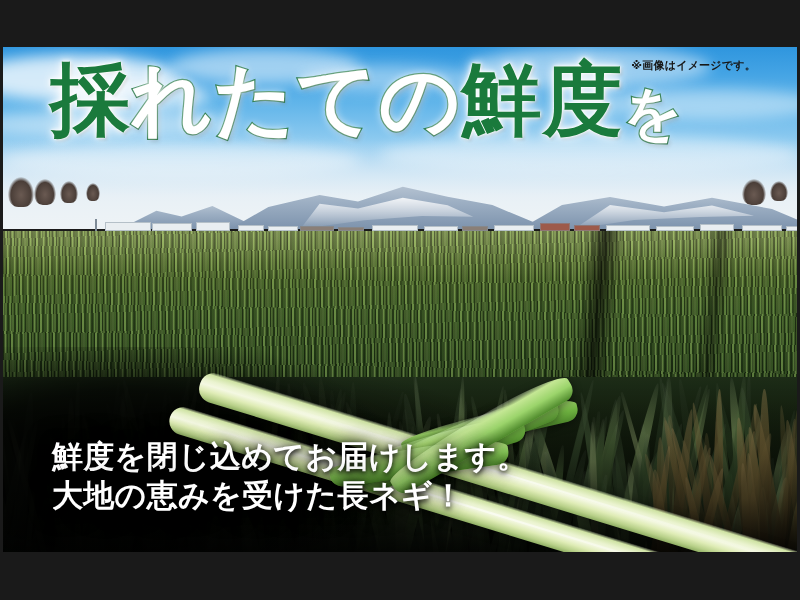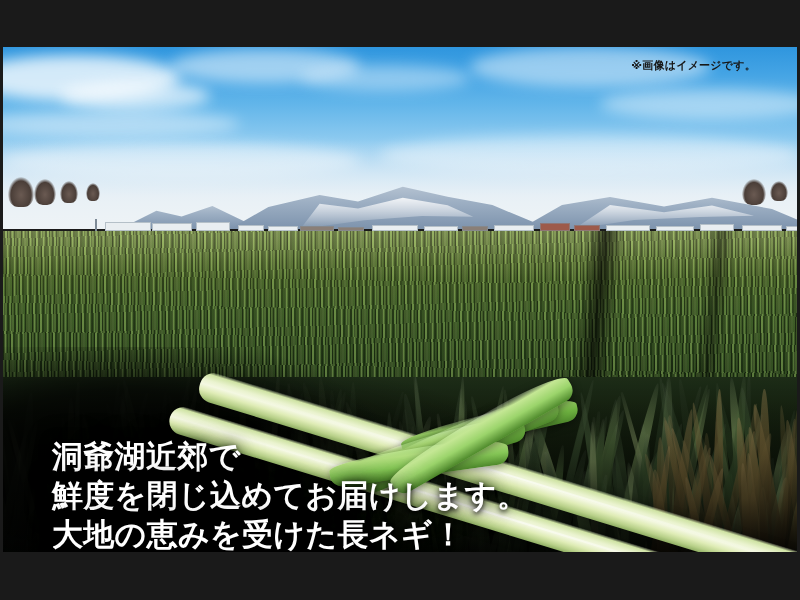--- a/index.html
+++ b/index.html
@@ -658,25 +658,25 @@
         <div class="leaf" style="position: absolute; left: 352px; top: 338px; width: 210px; height: 32px; z-index: 14; transform: rotate(-22deg); background: linear-gradient(rgba(255, 255, 255, 0.18), rgb(183, 224, 132) 22%, rgb(143, 206, 92) 60%, rgb(79, 138, 44) 100%);"></div>
         <div class="leaf" style="position: absolute; left: 338px; top: 362px; width: 190px; height: 30px; z-index: 14; transform: rotate(-16deg); background: linear-gradient(rgba(255, 255, 255, 0.18), rgb(169, 218, 114) 22%, rgb(121, 192, 73) 60%, rgb(79, 138, 44) 100%);"></div>
         <div class="leaf" style="position: absolute; left: 330px; top: 388px; width: 180px; height: 28px; z-index: 14; transform: rotate(-8deg); background: linear-gradient(rgba(255, 255, 255, 0.18), rgb(178, 221, 126) 22%, rgb(134, 199, 87) 60%, rgb(79, 138, 44) 100%);"></div>
         <div class="leaf" style="position: absolute; left: 372px; top: 318px; width: 205px; height: 30px; z-index: 14; transform: rotate(-30deg); background: linear-gradient(rgba(255, 255, 255, 0.18), rgb(196, 231, 148) 22%, rgb(155, 212, 107) 60%, rgb(79, 138, 44) 100%);"></div>
         <div class="leaf" style="position: absolute; left: 400px; top: 346px; width: 180px; height: 26px; z-index: 13; transform: rotate(-13deg); background: linear-gradient(rgba(255, 255, 255, 0.18), rgb(151, 205, 100) 22%, rgb(111, 178, 65) 60%, rgb(79, 138, 44) 100%);"></div>
       </div>
 
     <div class="leftdark"></div>
   </div>
 
+  <div class="headline" id="line1"><span class="ch g">採</span><span class="ch w">れ</span><span class="ch w">た</span><span class="ch w">て</span><span class="ch w">の</span><span class="ch g">鮮</span><span class="ch g">度</span><span class="ch w sm">を</span></div>
 
   <div id="notice">※画像はイメージです。</div>
 
   <div id="copy">
-    <div>洞爺湖近郊で</div>
     <div>鮮度を閉じ込めてお届けします。</div>
     <div>大地の恵みを受けた長ネギ！</div>
   </div>
 
   <div class="bar top"></div>
   <div class="bar bottom"></div>
   <div class="edge left"></div>
   <div class="edge right"></div>
 </div>
 

